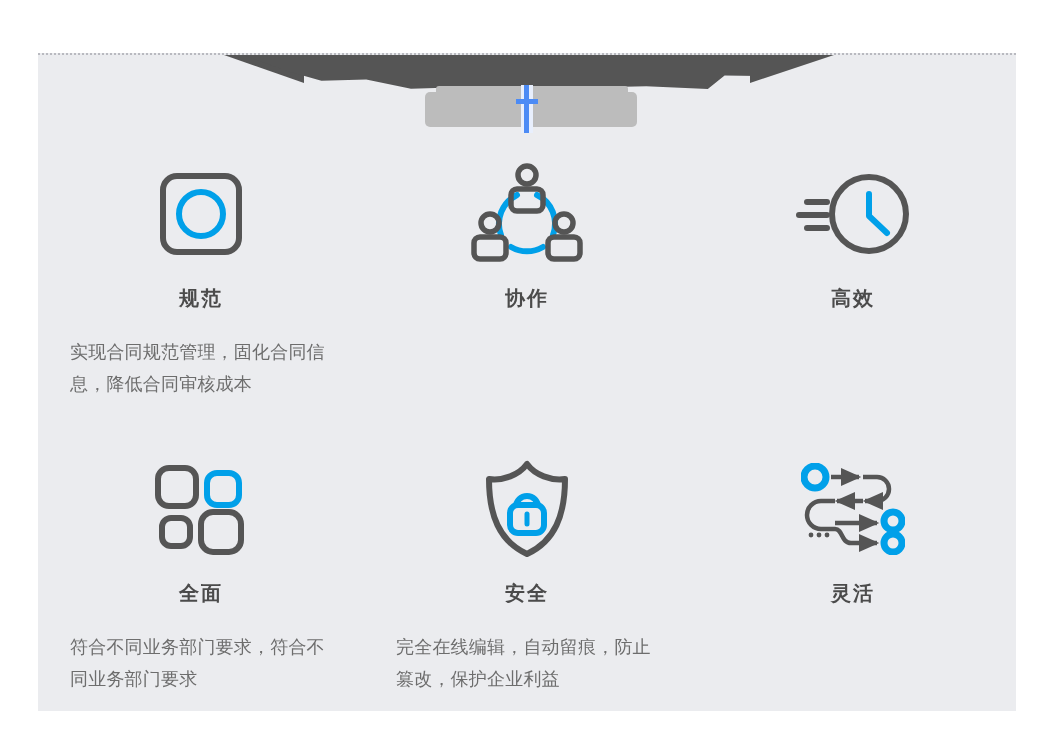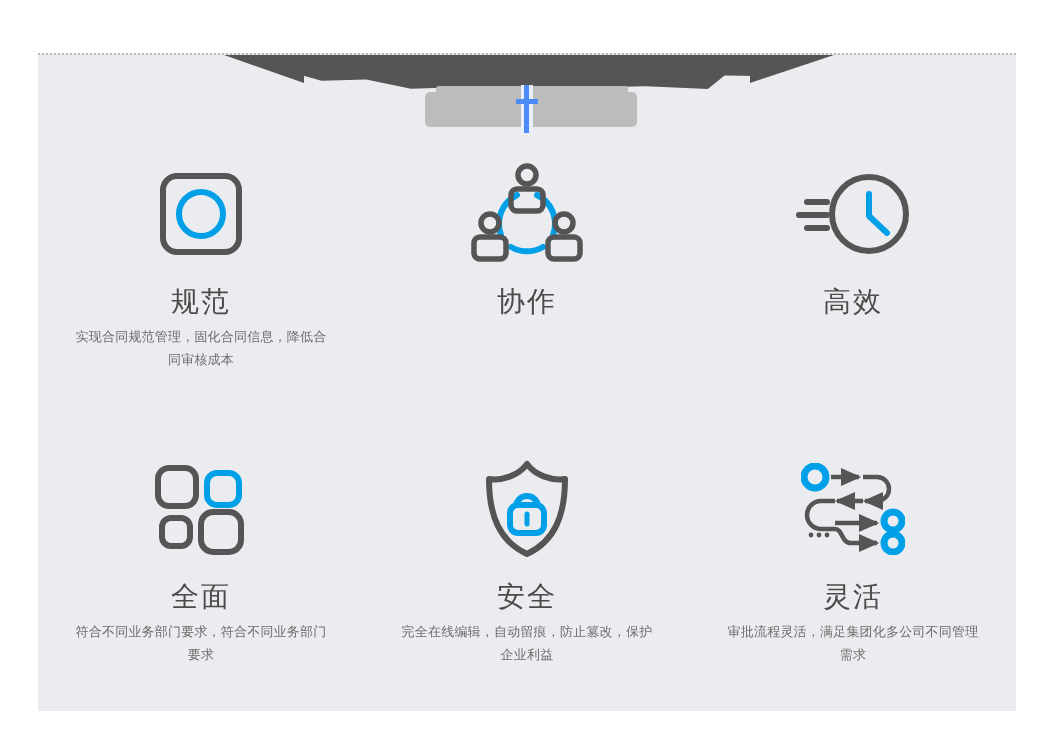--- a/index.html
+++ b/index.html
@@ -131,34 +131,34 @@
   }
 
   .icon-wrap {
     height: 118px;
     display: flex;
     align-items: center;
     justify-content: center;
   }
 
   .feature-title {
-    font-size: 28px;
-    font-weight: normal;
+    font-size: 20px;
+    font-weight: bold;
     color: #4b4b4b;
     letter-spacing: 2px;
     margin-top: 14px;
     line-height: 1.1;
   }
 
   .feature-desc {
-    font-size: 13px;
+    font-size: 18px;
     color: #6d6d6d;
     line-height: 1.75;
-    text-align: center;
-    margin-top: 8px;
+    text-align: left;
+    margin-top: 28px;
     max-width: 262px;
     letter-spacing: 0.2px;
   }
 </style>
 </head>
 <body>
 
 <div id="root">
 
   <div class="panel">
@@ -266,18 +266,17 @@
             <path d="M34 66 C42 66 40 80 50 80 L76 80" stroke="#555555" stroke-width="4.5" fill="none" marker-end="url(#arw)"></path>
             <circle cx="92" cy="58" r="9" fill="none" stroke="#00a0e9" stroke-width="7"></circle>
             <circle cx="92" cy="80" r="9" fill="none" stroke="#00a0e9" stroke-width="7"></circle>
 
             <circle cx="10" cy="72" r="2.4" fill="#555555"></circle>
             <circle cx="18" cy="72" r="2.4" fill="#555555"></circle>
             <circle cx="26" cy="72" r="2.4" fill="#555555"></circle>
           </svg>
         </div>
         <div class="feature-title">灵活</div>
-        <div class="feature-desc">审批流程灵活，满足集团化多公司不同管理需求</div>
       </div>
 
     </div>
   </div>
 </div>
 
 </body></html>

